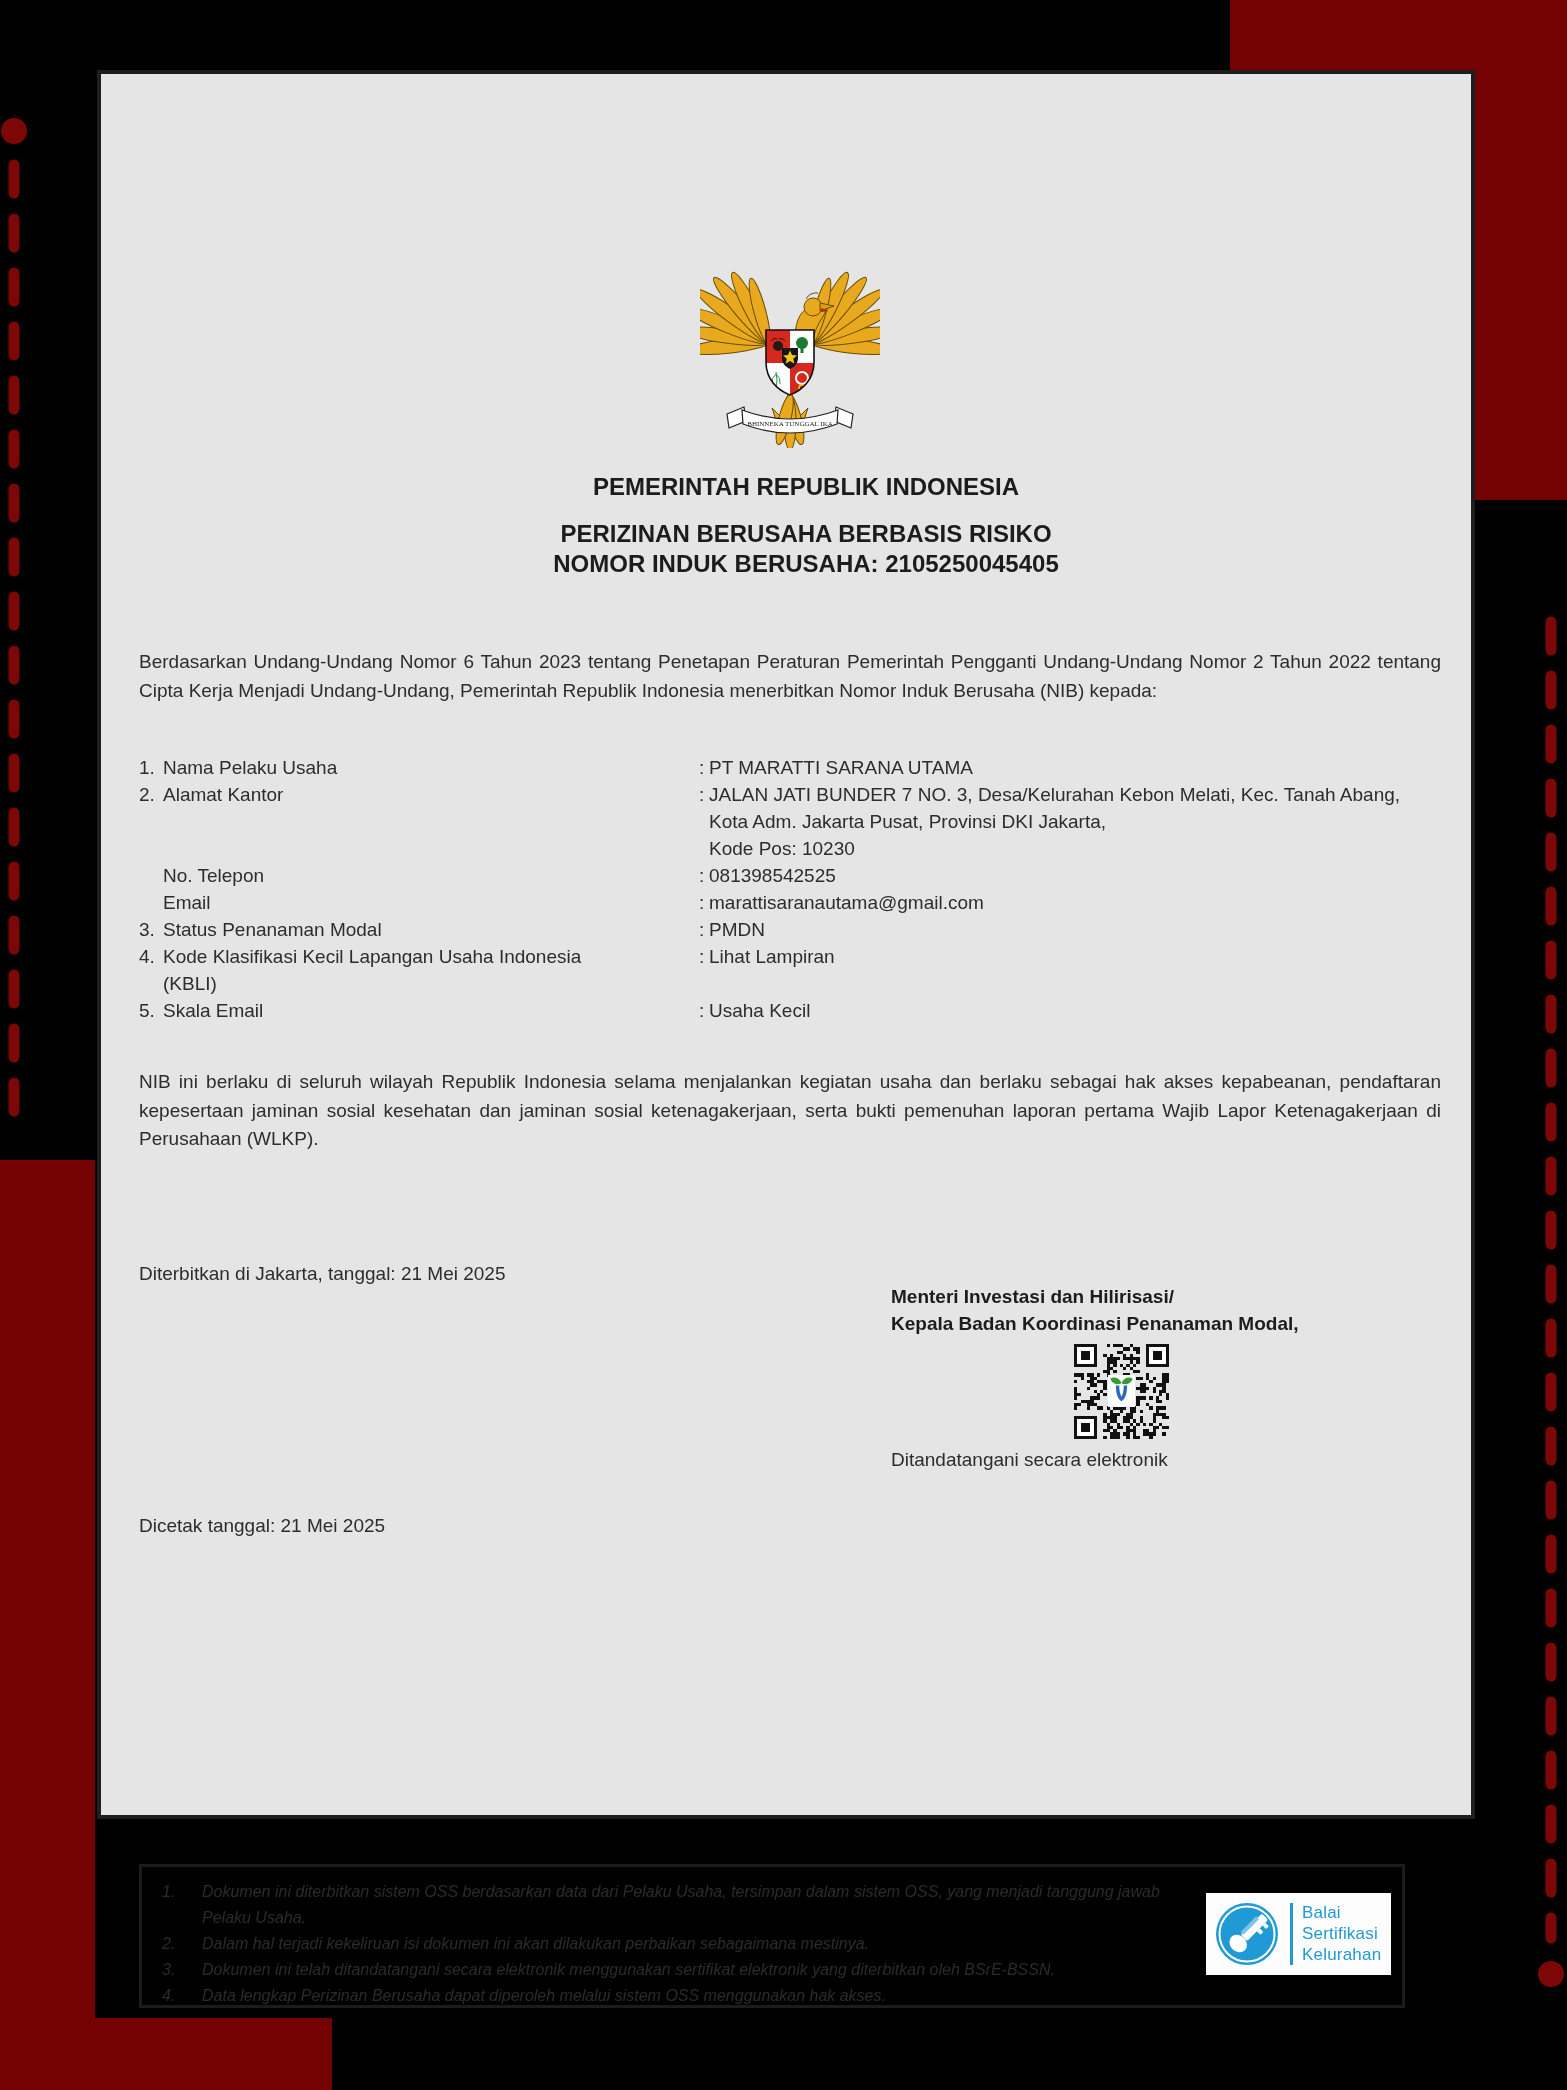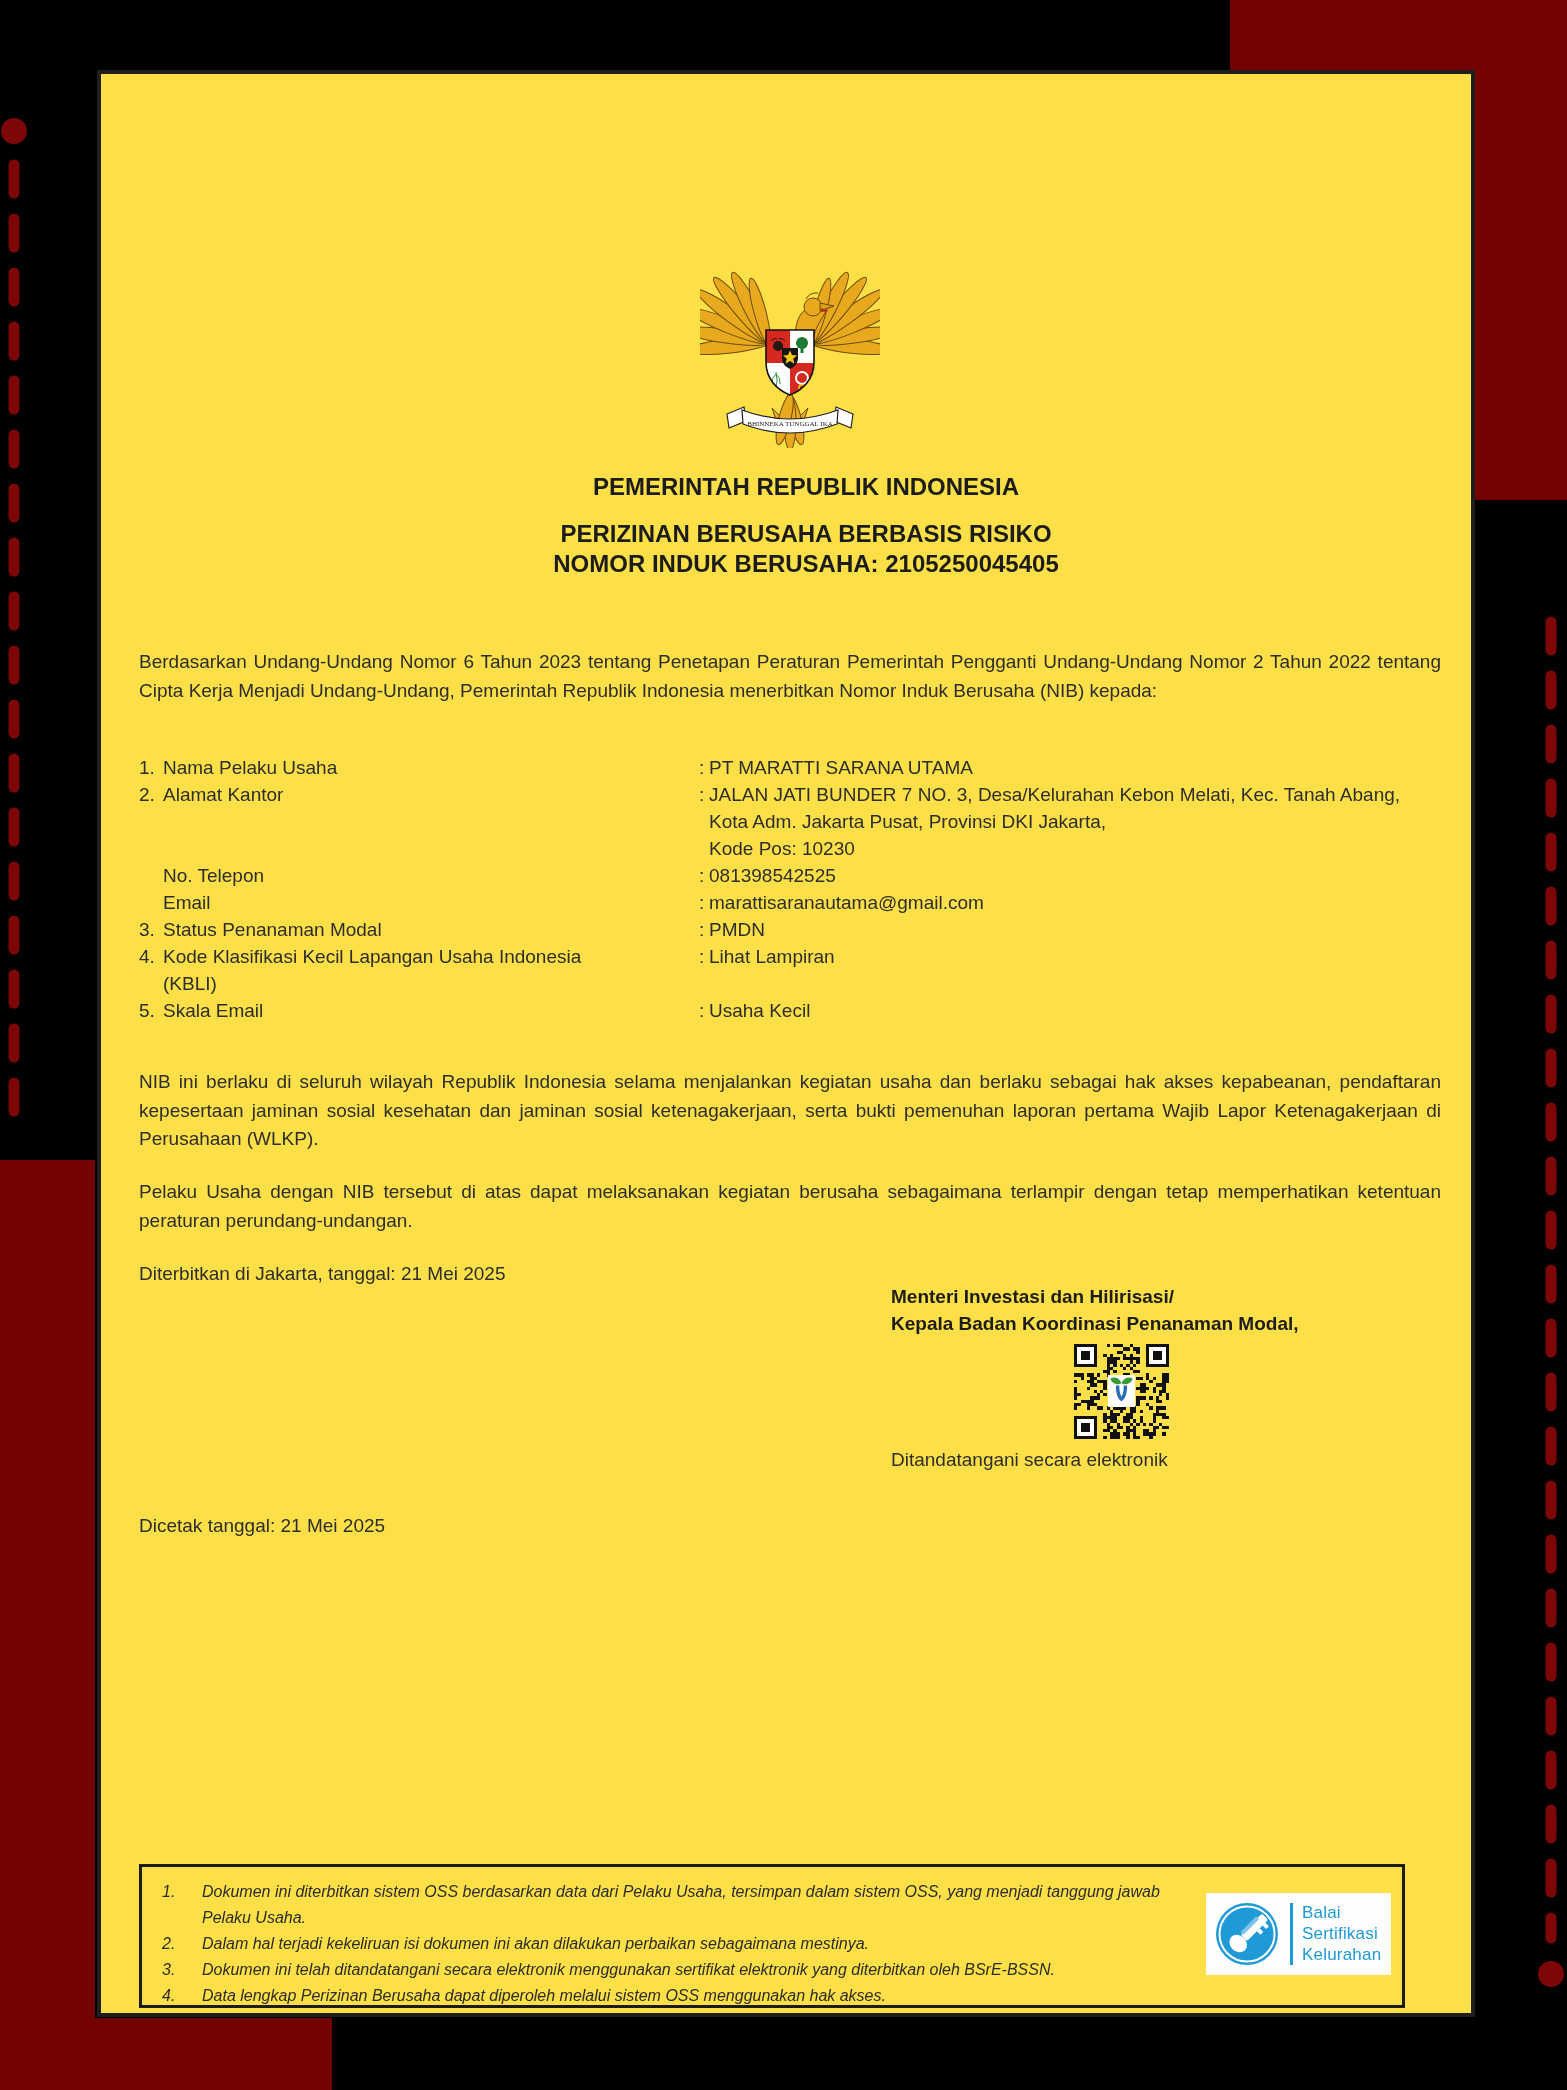--- a/index.html
+++ b/index.html
@@ -5,21 +5,21 @@
   html,body{margin:0;padding:0;background:#000;}
   #stage{position:relative;width:1567px;height:2090px;background:#000;overflow:hidden;
          font-family:"Liberation Sans",sans-serif;color:#2d2d2d;}
   
   .red{position:absolute;background:#750202;}
   #red-tr{left:1230px;top:0;width:337px;height:500px;}
   #red-left-col{left:0;top:1160px;width:95px;height:930px;}
   #red-bottom{left:0;top:2018px;width:332px;height:72px;}
   #bg-lines{position:absolute;left:0;top:0;}
   
-  #page{position:absolute;left:97px;top:70px;width:1378px;height:1947px;background:#fde047;
+  #page{position:absolute;left:97px;top:70px;width:1378px;height:1749px;background:#e5e5e5;
         border:4px solid #1e1e1e;box-sizing:border-box;}
   .abs{position:absolute;}
   .ctr{left:0;width:1370px;text-align:center;margin-left:20px;}
   #doc-title{top:398px;font-size:24px;font-weight:bold;color:#1c1c1c;line-height:30px;}
   #doc-subtitle{top:445px;font-size:24px;font-weight:bold;color:#1c1c1c;line-height:30px;}
   .para{left:38px;width:1302px;font-size:19px;line-height:28.5px;text-align:justify;}
   #intro{top:574px;}
   #para2{top:994px;}
   #para3{top:1104px;}
   #issued{left:38px;top:1186px;font-size:19px;line-height:27px;}
@@ -195,21 +195,20 @@
       </div>
       <div class="frow">
         <span class="fnum">5.</span>
         <span class="flabel">Skala Email</span>
         <span class="fcolon">:</span>
         <span class="fvalue">Usaha Kecil</span>
       </div>
     </div>
 
     <div class="abs para" id="para2">NIB ini berlaku di seluruh wilayah Republik Indonesia selama menjalankan kegiatan usaha dan berlaku sebagai hak akses kepabeanan, pendaftaran kepesertaan jaminan sosial kesehatan dan jaminan sosial ketenagakerjaan, serta bukti pemenuhan laporan pertama Wajib Lapor Ketenagakerjaan di Perusahaan (WLKP).</div>
-    <div class="abs para" id="para3">Pelaku Usaha dengan NIB tersebut di atas dapat melaksanakan kegiatan berusaha sebagaimana terlampir dengan tetap memperhatikan ketentuan peraturan perundang-undangan.</div>
 
     <div class="abs" id="issued">Diterbitkan di Jakarta, tanggal: 21 Mei 2025</div>
 
     <div class="abs" id="sign">
       <div class="signer">Menteri Investasi dan Hilirisasi/</div>
       <div class="signer">Kepala Badan Koordinasi Penanaman Modal,</div>
       <div id="qrwrap">
         <svg class="qr" id="qrsvg" viewBox="0 0 29 29" shape-rendering="crispEdges">
             <g fill="#111">
               <rect x="10" y="0" width="1" height="1"></rect>

